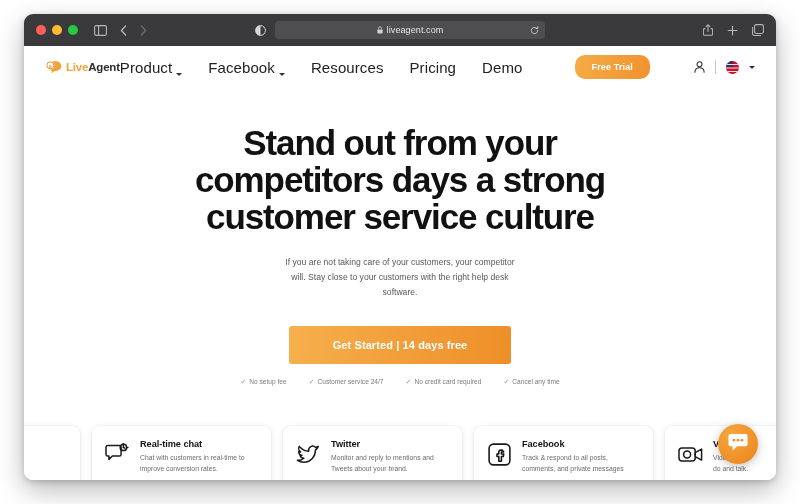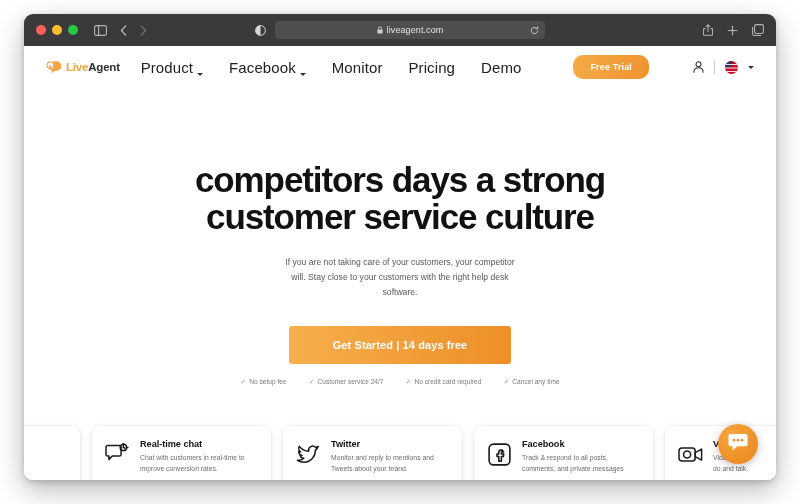--- a/index.html
+++ b/index.html
@@ -440,21 +440,21 @@
 
       <nav class="main-nav">
         <span class="nav-link">
           <span>Product</span>
           <span class="chev"></span>
         </span>
         <span class="nav-link">
           <span>Facebook</span>
           <span class="chev"></span>
         </span>
-        <span class="nav-link">Monitor</span>
+        <span class="nav-link">Resources</span>
         <span class="nav-link">Pricing</span>
         <span class="nav-link">Demo</span>
 
         <span class="free-trial">Free Trial</span>
 
         <span class="header-right">
           <span class="ic" style="color:#2e2e2e">
             <svg width="11" height="12" viewBox="0 0 11 12" fill="none" stroke="currentColor" stroke-width="1.05" stroke-linecap="round">
               <circle cx="5.5" cy="3.3" r="2.5"></circle>
               <path d="M0.9 11.2 C0.9 8.4 2.9 6.8 5.5 6.8 C8.1 6.8 10.1 8.4 10.1 11.2"></path>
@@ -462,21 +462,21 @@
           </span>
           <span class="divider-v"></span>
           <span class="flag"></span>
           <span class="chev-sm"></span>
         </span>
       </nav>
     </div>
 
     <div class="hero">
       <h1 class="hero-title">
-        <br>
+        <span>Stand out from your</span><br>
         <span>competitors days a strong</span><br>
         <span>customer service culture</span>
       </h1>
       <p class="hero-sub">If you are not taking care of your customers, your competitor will. Stay close to your customers with the right help desk software.</p>
 
       <div class="cta-wrap">
         <span class="cta-btn">Get Started | 14 days free</span>
       </div>
 
       <div class="benefits">

